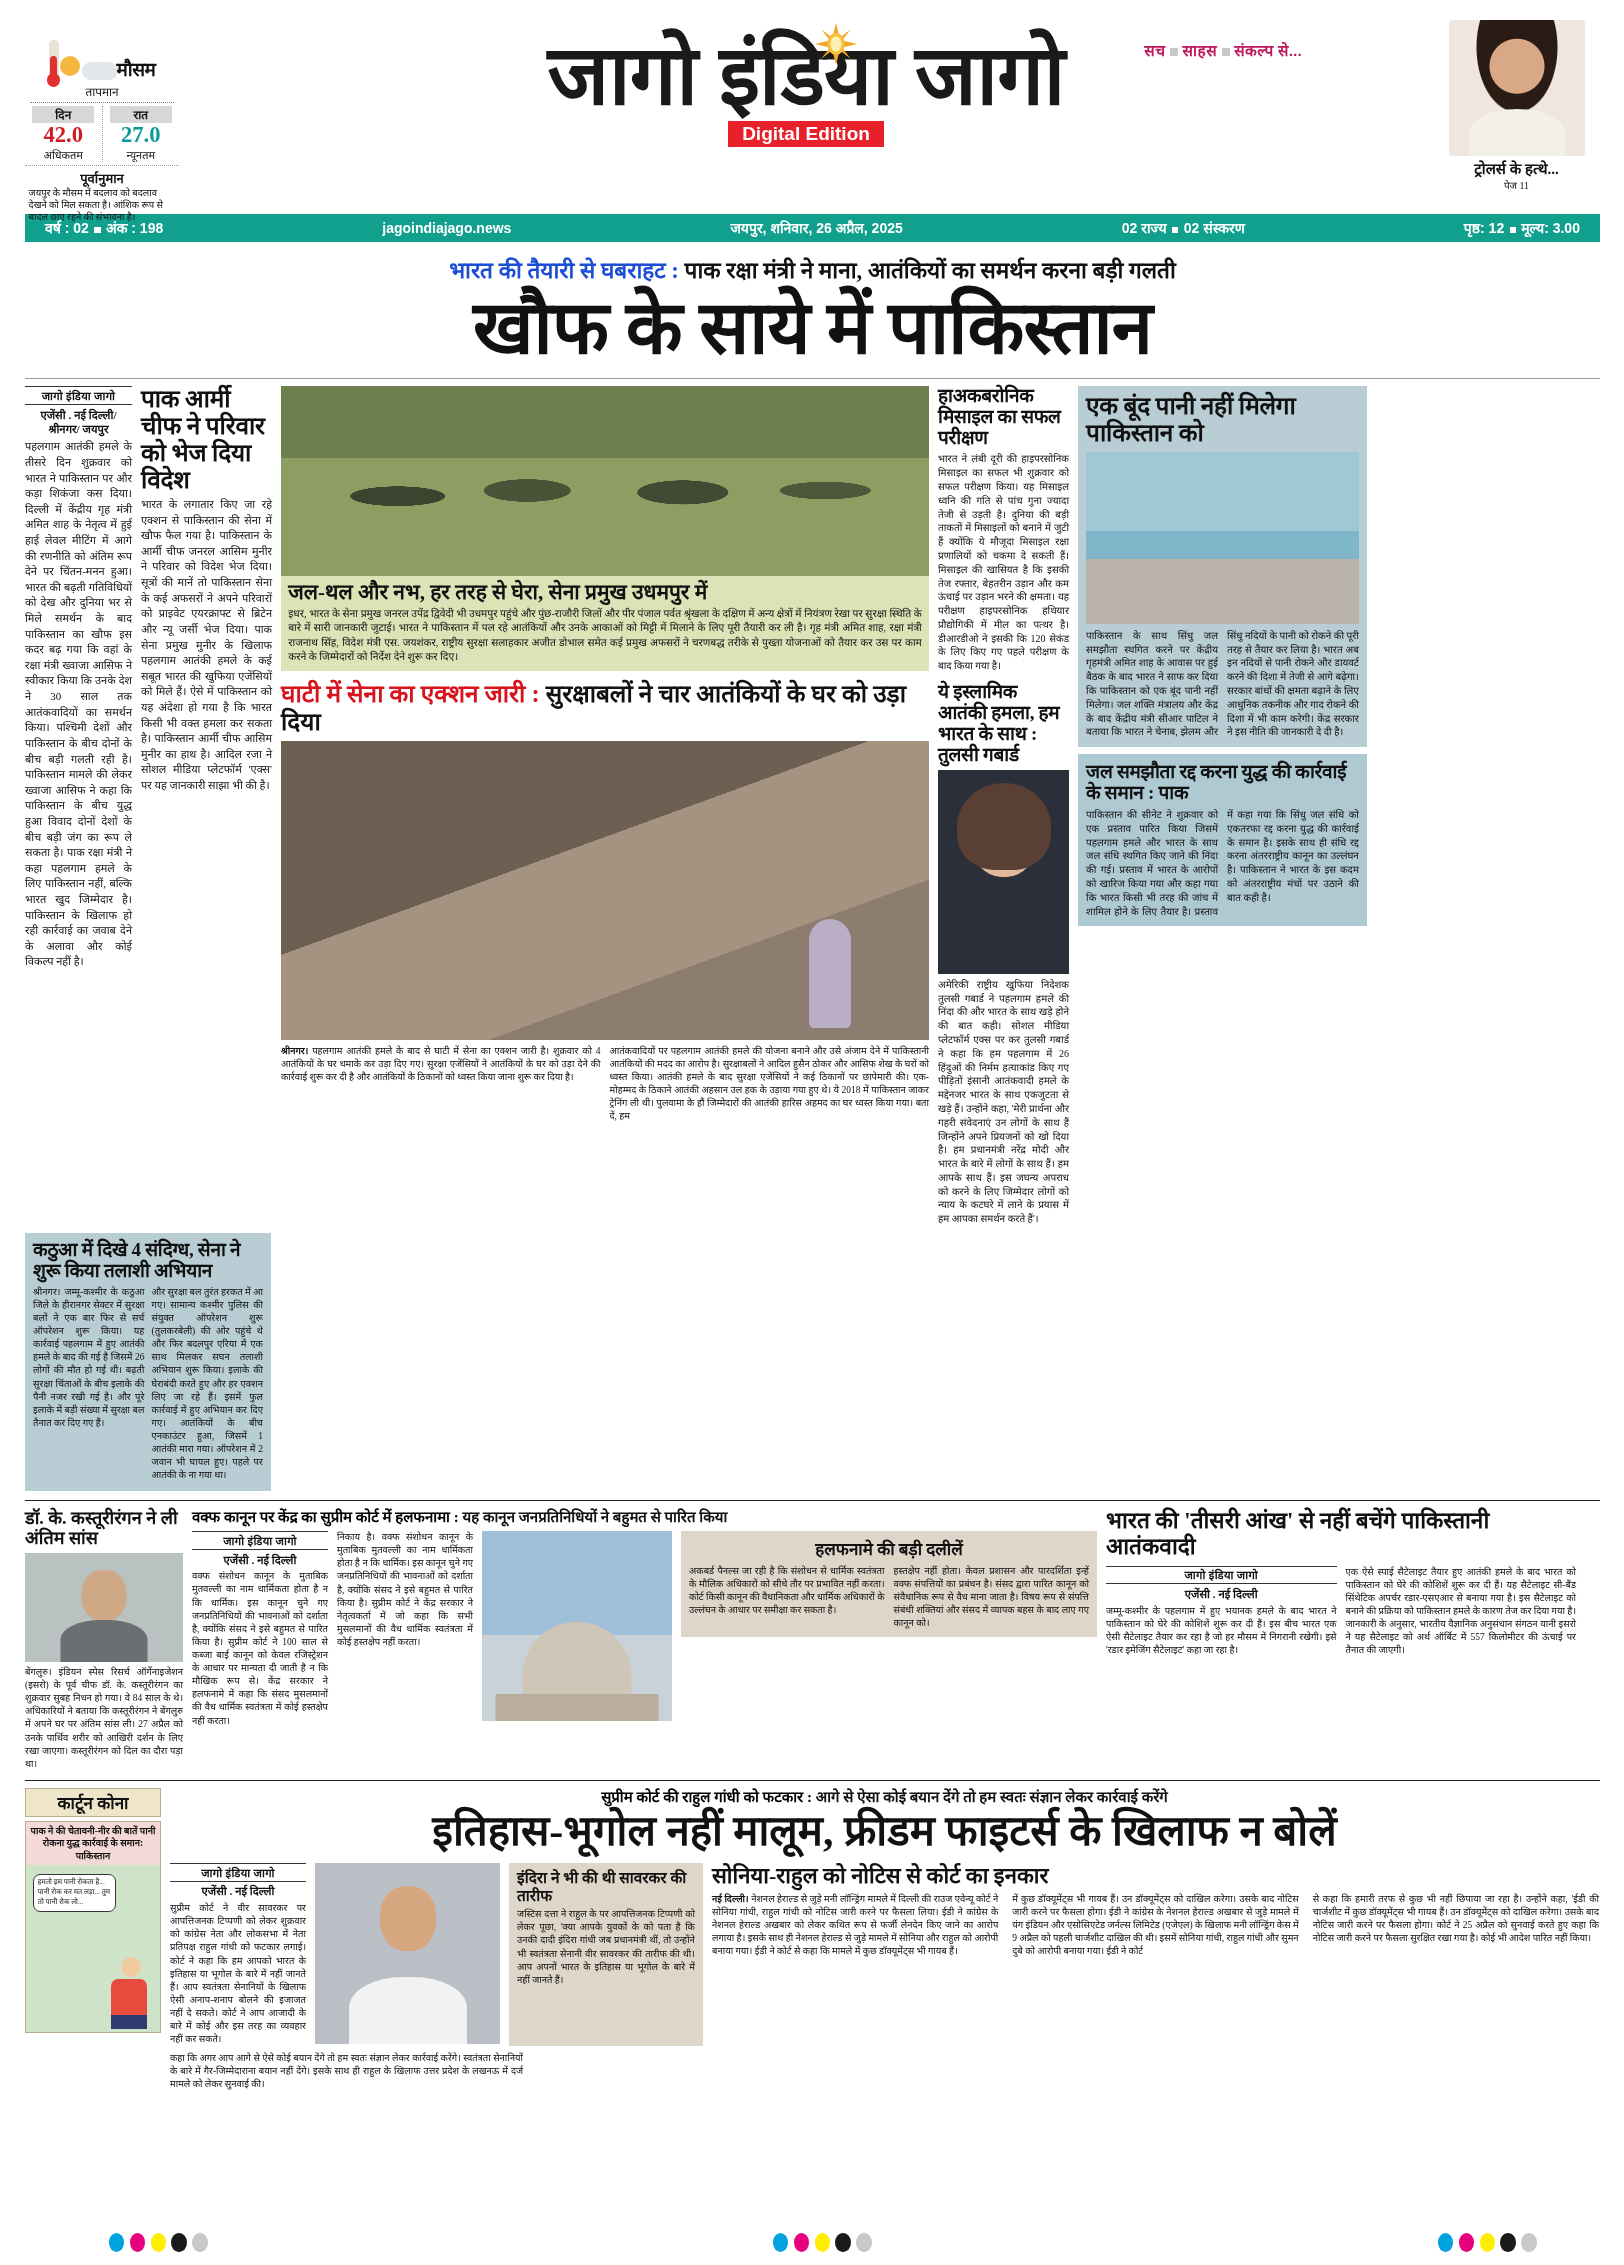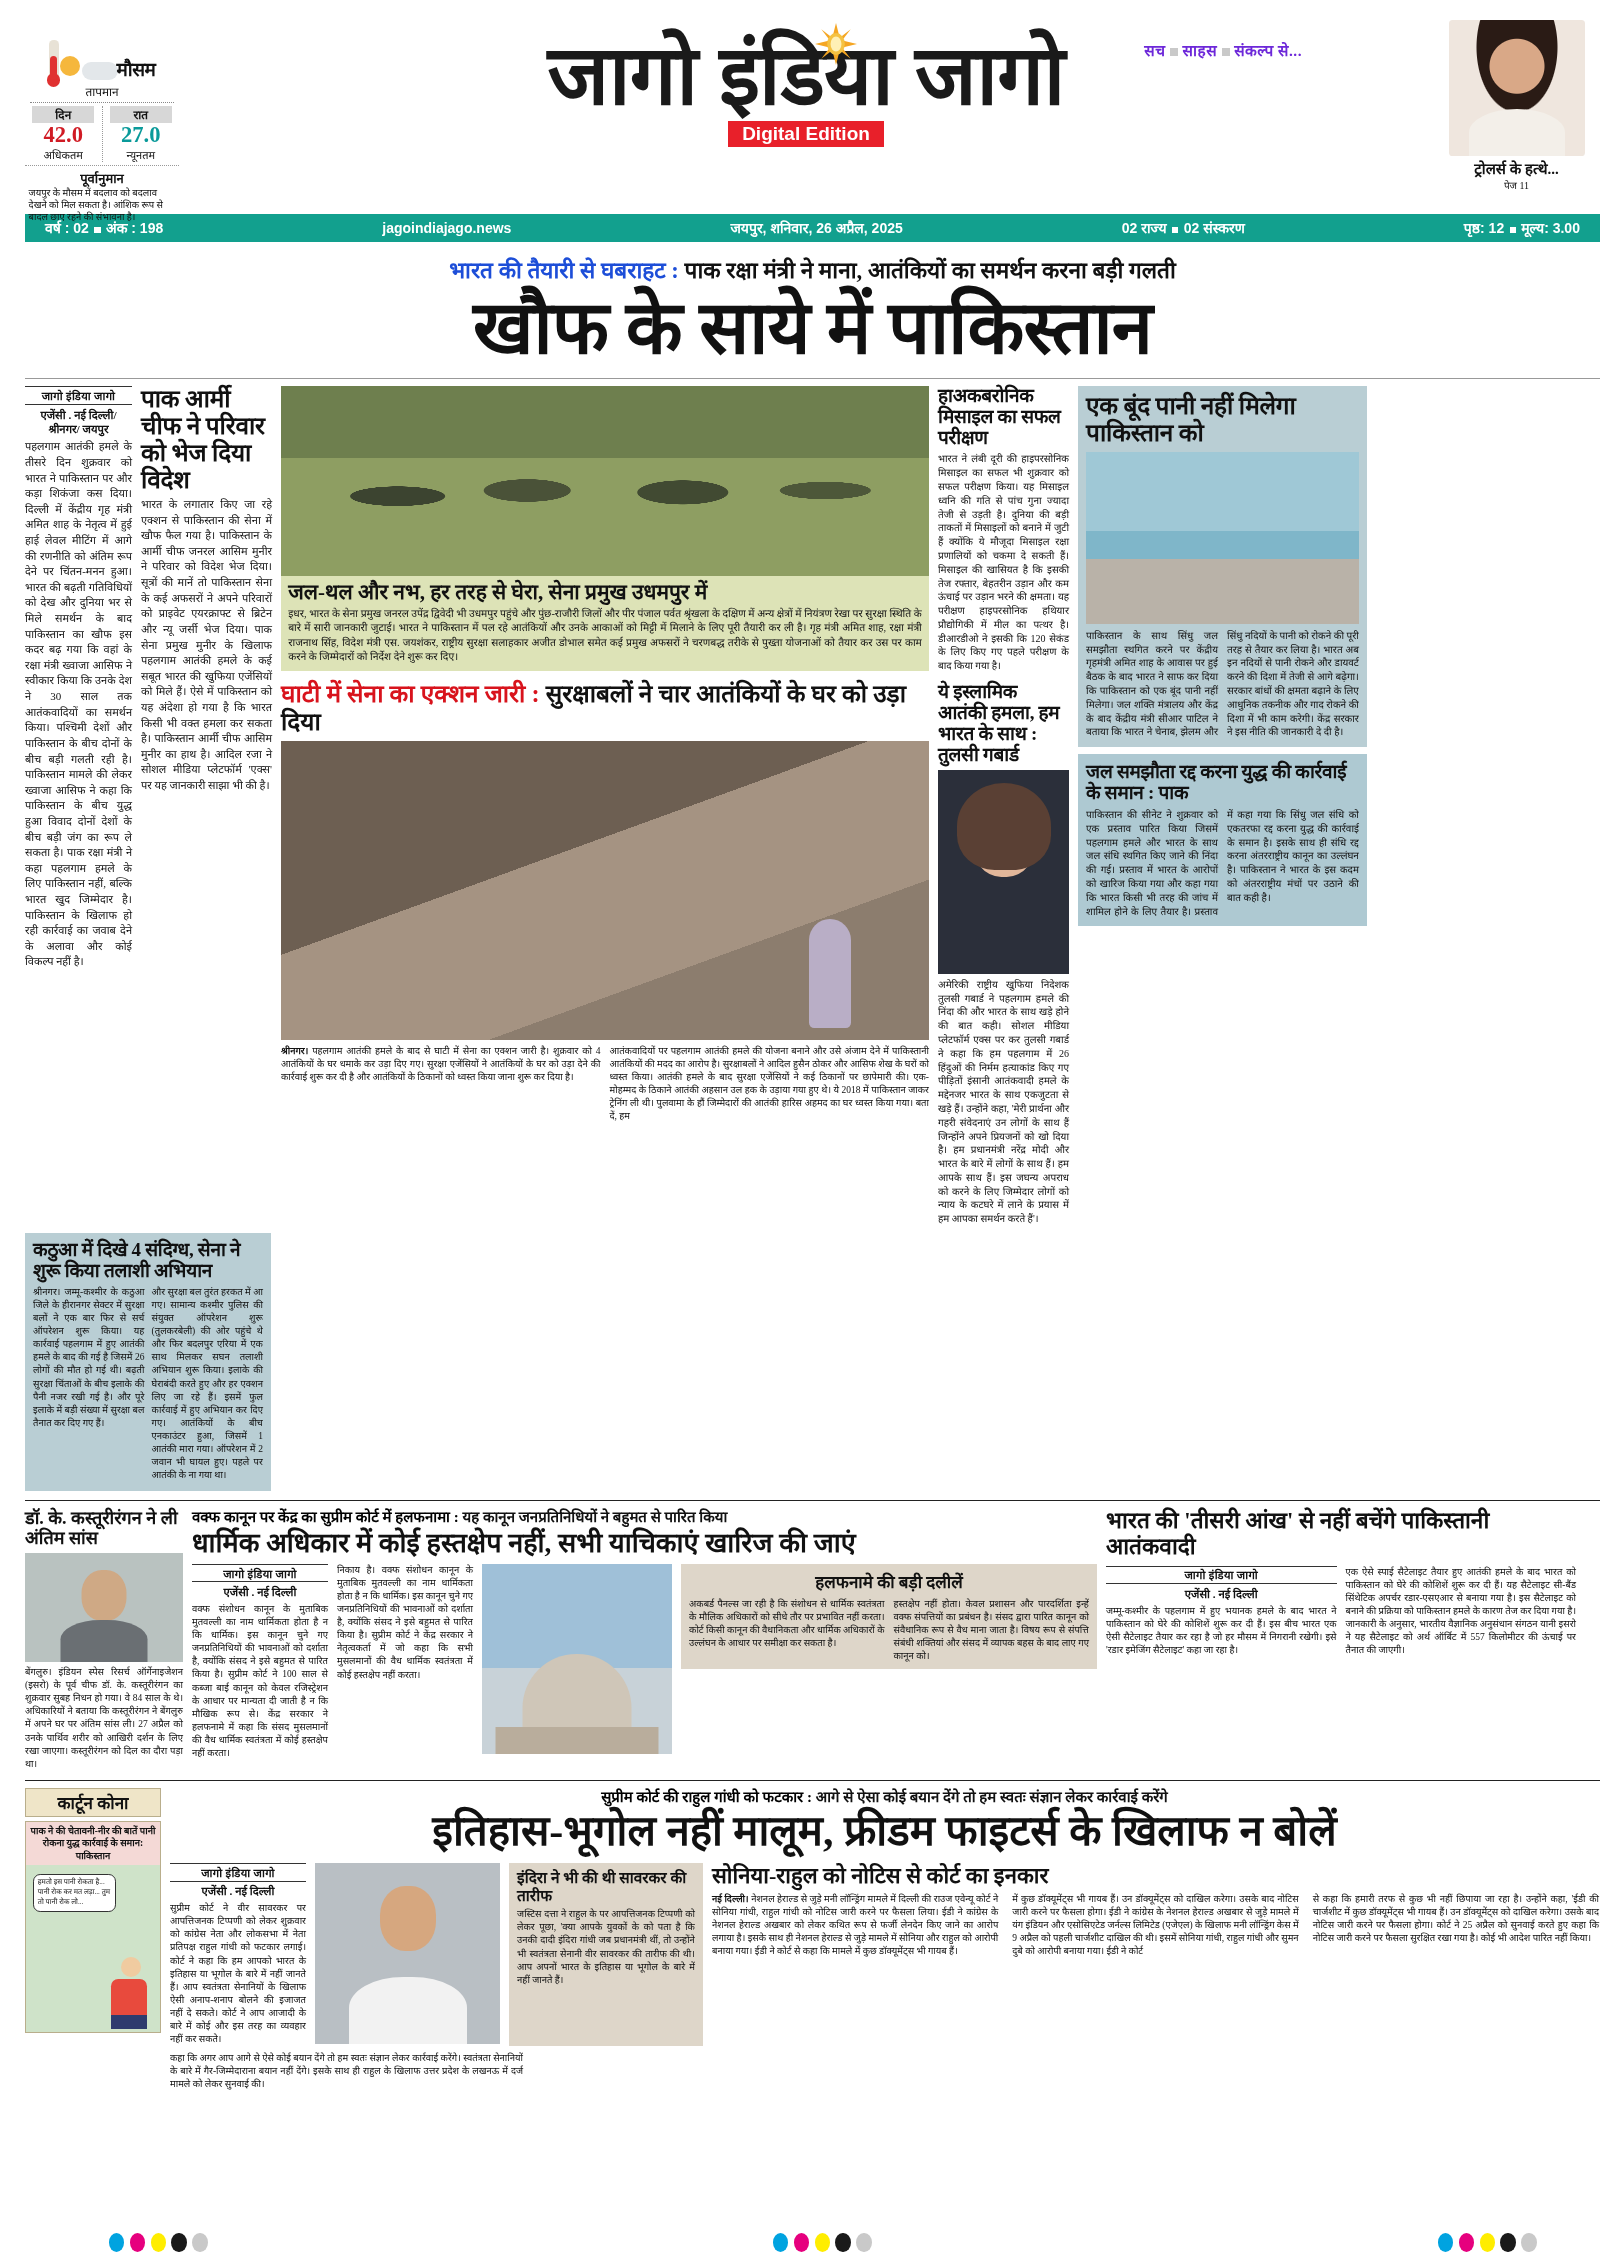--- a/index.html
+++ b/index.html
@@ -27,21 +27,21 @@
   .wx-col:first-child { border-right:0.9px dotted #999; }
   .wx-head { background:#d7d7d7; font-size:11.8px; font-weight:bold; margin:0 7.2px; }
   .wx-val { font-size:22.6px; font-weight:bold; line-height:1.05; }
   .wx-val.day { color:#d01b24; }
   .wx-val.night { color:#0a9a9a; }
   .wx-sub { font-size:11px; }
   .wx-fore-t { font-size:13px; font-weight:bold; margin-top:3.6px; border-top:0.9px dotted #999; padding-top:2.7px;}
   .wx-fore { font-size:9.5px; line-height:1.28; text-align:left; padding:0 3.6px; }
 
   .mast-center { flex:1; position:relative; text-align:center; }
-  .tagline { position:absolute; right:131px; top:23.5px; font-size:15.4px; font-weight:bold; color:#6d28d9; letter-spacing:0.5px;}
+  .tagline { position:absolute; right:131px; top:23.5px; font-size:15.4px; font-weight:bold; color:#be185d; letter-spacing:0.5px;}
   .tagline i { display:inline-block; width:8.1px;height:8.1px;background:#c9c9c9; margin:0 4.5px; font-style:normal;}
   .logo-wrap { position:relative; display:inline-block; margin-top:18px;}
   .logo { font-family:"Liberation Sans", sans-serif; font-weight:bold; font-size:83px; letter-spacing:-0.9px; line-height:1.02; color:#1a1a1a; }
   .logo-sun { position:absolute; left:267px; top:-11px; width:42px; height:42px; }
   .digital { display:inline-block; background:#e8202a; color:#fff; font-family:"Liberation Sans",sans-serif; font-weight:bold; font-size:19px; padding:1.8px 14.5px 2.7px 14.5px; margin-top:1.8px;}
 
   .mast-right { width:167px; position:relative; text-align:center; }
   .anchor-img { width:136px; height:136px; margin:3.6px auto 0 auto;
      background:
        radial-gradient(circle at 50% 34%, #d9a887 0 27px, transparent 28px),
@@ -311,21 +311,20 @@
     <div class="r2a">
       <div class="mini-head">डॉ. के. कस्तूरीरंगन ने ली अंतिम सांस</div>
       <div class="photo ph-person" style="margin-top:5.4px;"></div>
       <div class="tiny" style="margin-top:3.6px;">बेंगलुरु। इंडियन स्पेस रिसर्च ऑर्गेनाइजेशन (इसरो) के पूर्व चीफ डॉ. के. कस्तूरीरंगन का शुक्रवार सुबह निधन हो गया। वे 84 साल के थे। अधिकारियों ने बताया कि कस्तूरीरंगन ने बेंगलुरु में अपने घर पर अंतिम सांस ली। 27 अप्रैल को उनके पार्थिव शरीर को आखिरी दर्शन के लिए रखा जाएगा। कस्तूरीरंगन को दिल का दौरा पड़ा था।</div>
     </div>
 
     <div class="r2b">
       <div class="kick2">
         <span class="r">वक्फ कानून पर केंद्र का सुप्रीम कोर्ट में हलफनामा :</span><span> यह कानून जनप्रतिनिधियों ने बहुमत से पारित किया</span>
       </div>
-      <div class="head2">धार्मिक अधिकार में कोई हस्तक्षेप नहीं, सभी याचिकाएं खारिज की जाएं</div>
       <div style="display:flex;gap:9px;margin-top:5.4px;">
         <div style="width:136px;">
           <div class="credit">जागो इंडिया जागो</div>
           <div class="byline">एजेंसी . नई दिल्ली</div>
           <div class="tiny" style="margin-top:3.6px;">वक्फ संशोधन कानून के मुताबिक मुतवल्ली का नाम धार्मिकता होता है न कि धार्मिक। इस कानून चुने गए जनप्रतिनिधियों की भावनाओं को दर्शाता है, क्योंकि संसद ने इसे बहुमत से पारित किया है। सुप्रीम कोर्ट ने 100 साल से कब्जा बाई कानून को केवल रजिस्ट्रेशन के आधार पर मान्यता दी जाती है न कि मौखिक रूप से। केंद्र सरकार ने हलफनामे में कहा कि संसद मुसलमानों की वैध धार्मिक स्वतंत्रता में कोई हस्तक्षेप नहीं करता।</div>
         </div>
         <div style="width:136px;">
           <div class="tiny">निकाय है। वक्फ संशोधन कानून के मुताबिक मुतवल्ली का नाम धार्मिकता होता है न कि धार्मिक। इस कानून चुने गए जनप्रतिनिधियों की भावनाओं को दर्शाता है, क्योंकि संसद ने इसे बहुमत से पारित किया है। सुप्रीम कोर्ट ने केंद्र सरकार ने नेतृत्वकर्ता में जो कहा कि सभी मुसलमानों की वैध धार्मिक स्वतंत्रता में कोई हस्तक्षेप नहीं करता।</div>
         </div>
         <div style="width:190px;">

